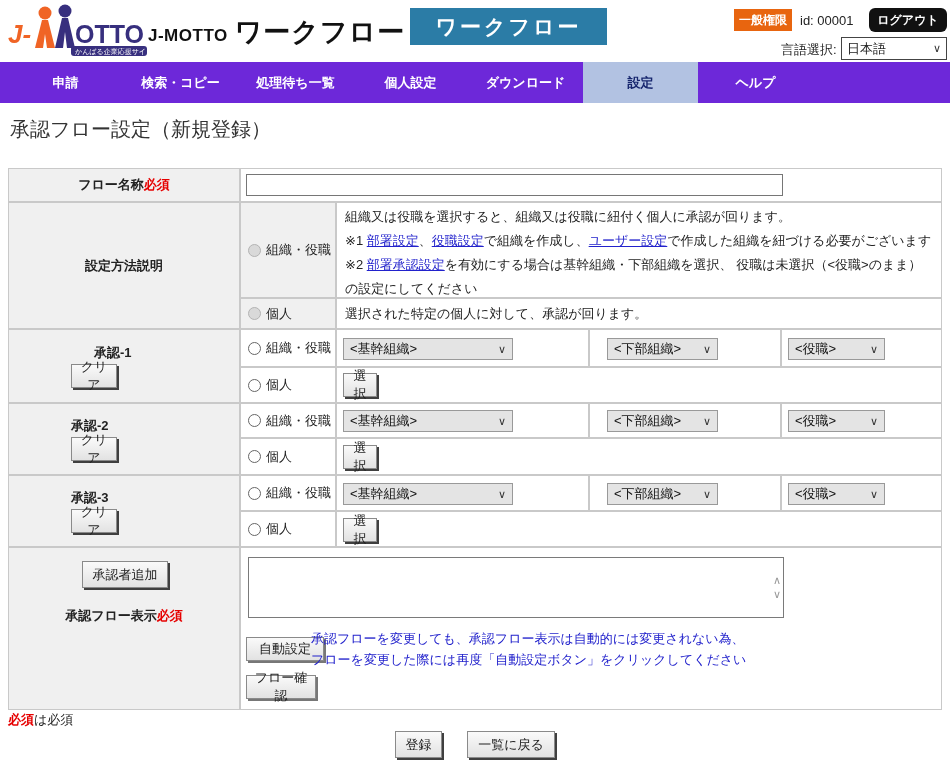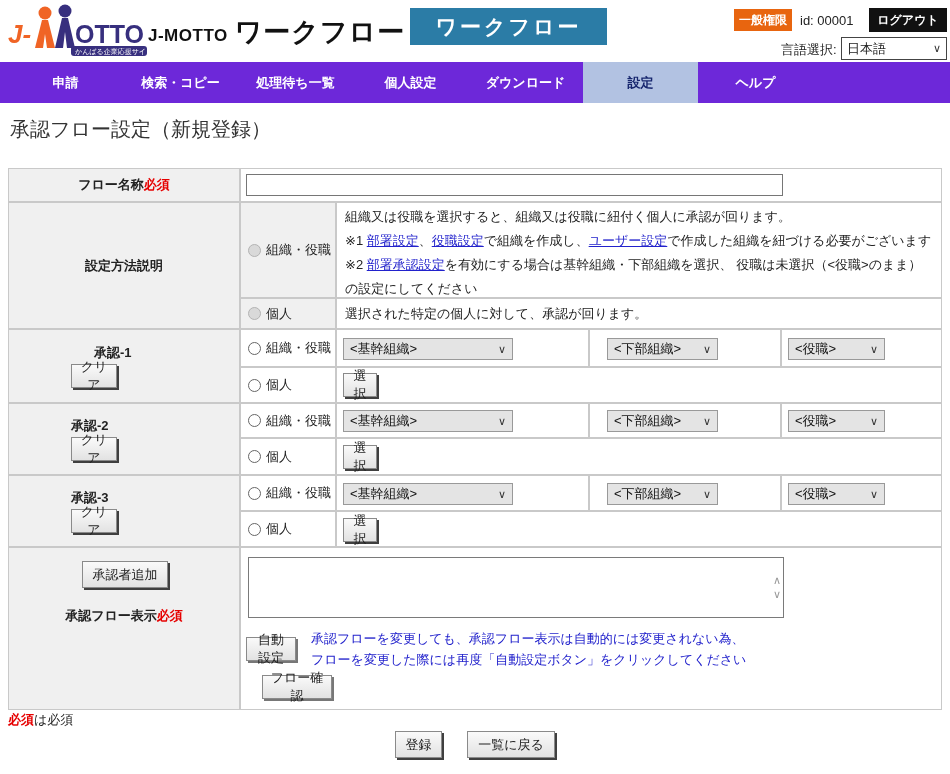--- a/index.html
+++ b/index.html
@@ -11,21 +11,21 @@
   .header{position:absolute;left:0;top:0;width:950px;height:62px;background:#fff;}
   .app-title{position:absolute;left:148px;top:14px;display:flex;align-items:baseline;gap:7px;color:#111;}
   .app-title .small{font-size:17px;font-weight:bold;letter-spacing:.5px;}
   .app-title .large{font-size:27px;font-weight:bold;letter-spacing:1px;}
   .admin-badge{position:absolute;left:410px;top:8px;width:197px;height:37px;background:#2b7ca6;
     color:#fff;font-size:21px;font-weight:bold;letter-spacing:3px;display:flex;align-items:center;justify-content:center;}
   .perm-badge{position:absolute;left:734px;top:9px;width:58px;height:22px;background:#e8650f;
     color:#fff;font-size:12px;font-weight:bold;display:flex;align-items:center;justify-content:center;}
   .uid{position:absolute;left:800px;top:13px;font-size:13px;color:#222;}
   .logout-btn{position:absolute;left:869px;top:8px;width:78px;height:24px;background:#111;
-    color:#fff;font-size:12px;font-weight:bold;display:flex;align-items:center;justify-content:center;cursor:pointer;}
+    color:#fff;font-size:12px;font-weight:bold;display:flex;align-items:center;justify-content:center;cursor:pointer;border-radius:6px;}
   .lang-label{position:absolute;left:781px;top:41px;font-size:13px;}
   .lang-select{position:absolute;left:841px;top:37px;width:106px;height:23px;background:#fff;
     border:1px solid #444;box-sizing:border-box;display:flex;align-items:center;justify-content:space-between;
     padding:0 5px;font-size:13px;cursor:pointer;}
   .chev{font-size:11px;color:#333;line-height:1;}
   
   .nav{position:absolute;left:0;top:62px;width:950px;height:41px;background:#6d28d9;}
   .tab{position:absolute;top:0;height:41px;width:115px;display:flex;align-items:center;justify-content:center;
     color:#fff;font-size:13px;font-weight:bold;cursor:pointer;}
   .tab.active{background:#b2c2e2;color:#17266e;}
@@ -238,24 +238,24 @@
       <span class="vlabel">承認フロー表示</span><span class="req">必須</span>
     </div>
   </div>
   <div class="cell" style="left:240px;top:547px;width:702px;height:163px;">
     <div class="textarea" style="left:7px;top:9px;width:536px;height:61px;">
       <div class="ta-scroll">
         <span>∧</span>
         <span>∨</span>
       </div>
     </div>
-    <button class="btn3d" style="left:5px;top:89px;width:50px;height:24px;box-shadow:2px 2px 0 #777;font-family:Liberation Serif, serif;">自動設定</button>
+    <button class="btn3d" style="left:5px;top:89px;width:78px;height:24px;box-shadow:2px 2px 0 #777;font-family:Liberation Serif, serif;">自動設定</button>
     <div class="blue-note" style="left:70px;top:82px;">承認フローを変更しても、承認フロー表示は自動的には変更されない為、</div>
     <div class="blue-note" style="left:70px;top:103px;">フローを変更した際には再度「自動設定ボタン」をクリックしてください</div>
-    <button class="btn3d" style="left:5px;top:127px;width:70px;height:24px;box-shadow:2px 2px 0 #777;margin-left:16px;">フロー確認</button>
+    <button class="btn3d" style="left:5px;top:127px;width:70px;height:24px;box-shadow:2px 2px 0 #777;">フロー確認</button>
   </div>
 
   <div class="footer-note">
     <span class="req">必須</span><span>は必須</span>
   </div>
   <button class="btn3d" style="left:395px;top:731px;width:47px;height:27px;">登録</button>
   <button class="btn3d" style="left:467px;top:731px;width:88px;height:27px;">一覧に戻る</button>
 
 </div>
 

